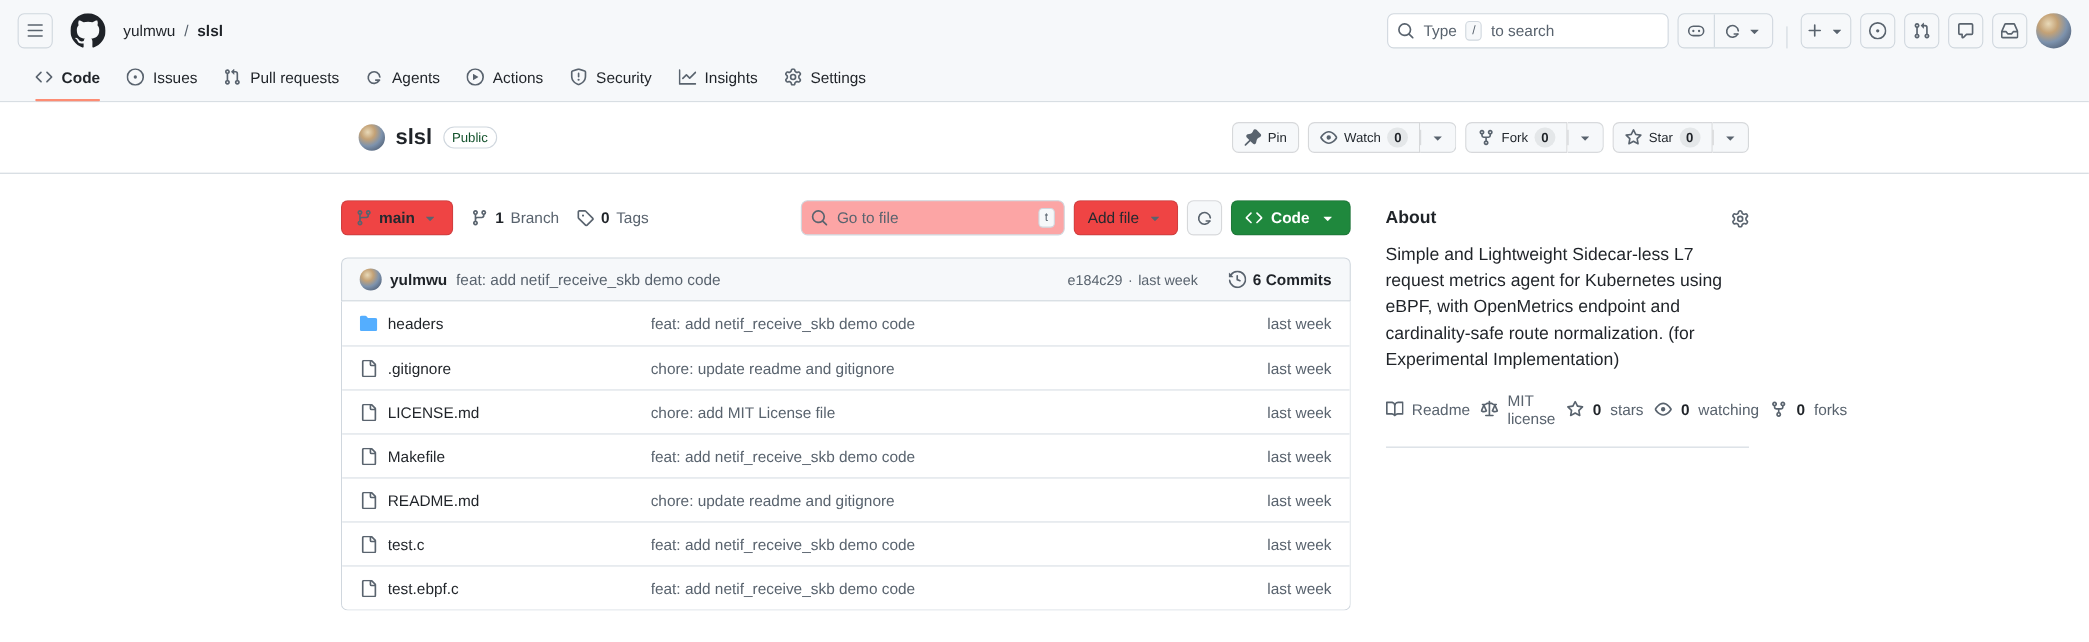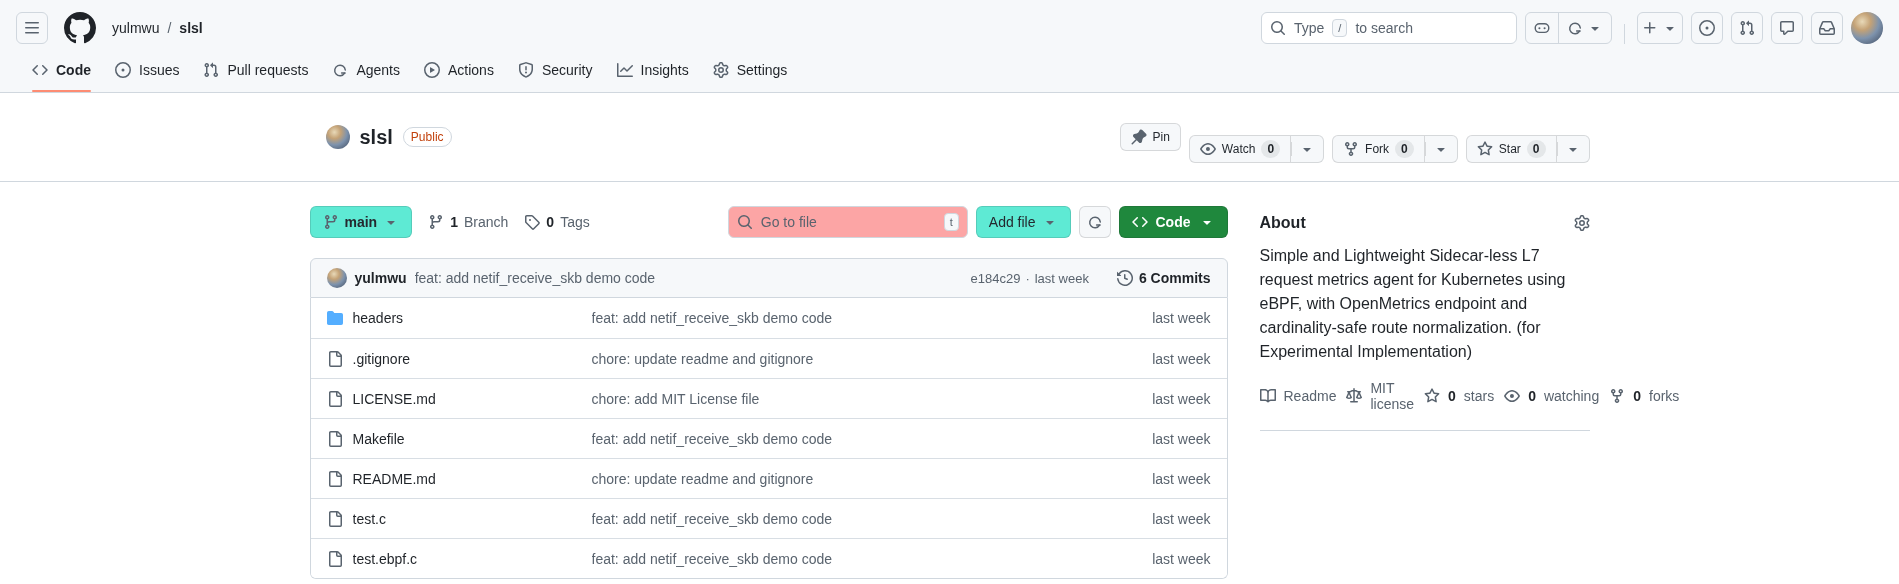--- a/index.html
+++ b/index.html
@@ -42,41 +42,41 @@
   .tab .tab-icon { color:#59636e; }
   .tab.active .tab-label { font-weight:600; }
   .tab.active::after { content:""; position:absolute; left:8px; right:8px; bottom:0; height:2px;
     border-radius:3px; background:var(--tab-underline,#fd8c73); }
 
   
   .repo-strip { background:#fff; border-bottom:1px solid #d0d7de; }
   .repo-strip-inner { width:1280px; margin:0 auto; display:flex; align-items:center; padding:18px 0 18px 16px; }
   .repo-title { display:flex; align-items:center; gap:10px; }
   .repo-title .name { font-size:20px; font-weight:600; }
-  .vis-badge { border:1px solid #d0d7de; color:#c2410c; border-radius:2em; font-size:12px;
+  .vis-badge { border:1px solid #d0d7de; color:#14532d; border-radius:2em; font-size:12px;
     line-height:18px; padding:0 7px; font-weight:500; }
   .repo-actions { margin-left:auto; display:flex; align-items:center; gap:8px; }
   .btn-sm, .split-btn .seg { height:28px; background:#f6f8fa; border:1px solid rgba(31,35,40,0.15);
     display:inline-flex; align-items:center; gap:6px; font-size:12px; font-weight:500; color:#24292f;
     padding:0 10px; cursor:pointer; }
   .btn-sm { border-radius:6px; }
   .btn-sm .ic, .split-btn .ic { color:#59636e; }
-  .split-btn { display:inline-flex;margin-top:24px; }
+  .split-btn { display:inline-flex; }
   .split-btn .seg.main { border-radius:6px 0 0 6px; }
   .split-btn .seg.drop { border-radius:0 6px 6px 0; border-left:0; padding:0 8px; position:relative; }
   .split-btn .seg.drop::before { content:""; position:absolute; left:0; top:6px; bottom:6px; width:1px; background:rgba(31,35,40,0.15); }
   .count-pill { background:rgba(31,35,40,0.08); border-radius:2em; padding:0 6px; font-size:12px;
     font-weight:600; line-height:18px; color:#1f2328; }
 
   
   .content { width:1280px; margin:0 auto; display:flex; gap:32px; padding-top:24px; }
   .main-col { flex:1; min-width:0; }
 
   .toolbar { display:flex; align-items:center; height:32px; }
-  .btn-md { height:32px; background:#5eead4; border:1px solid rgba(31,35,40,0.15); border-radius:6px;
+  .btn-md { height:32px; background:#ef4444; border:1px solid rgba(31,35,40,0.15); border-radius:6px;
     display:inline-flex; align-items:center; gap:6px; font-size:14px; padding:0 12px; color:#24292f; cursor:pointer;text-align:center; }
   .btn-md .ic { color:#59636e; }
   .branch-btn { font-weight:600; }
   .ref-links { display:flex; align-items:center; gap:16px; margin-left:16px; color:#59636e; font-size:14px; }
   .ref-link { display:flex; align-items:center; gap:6px; cursor:pointer; }
   .ref-link b { color:#1f2328; font-weight:600; }
   .toolbar-right { margin-left:auto; display:flex; align-items:center; gap:8px; }
   .goto-input { width:240px; height:32px; border:1px solid #d0d7de; border-radius:6px; background:#fca5a5;
     display:flex; align-items:center; gap:8px; padding:0 8px; color:#59636e; cursor:text; }
   .goto-input .kbd { margin-left:auto; }

